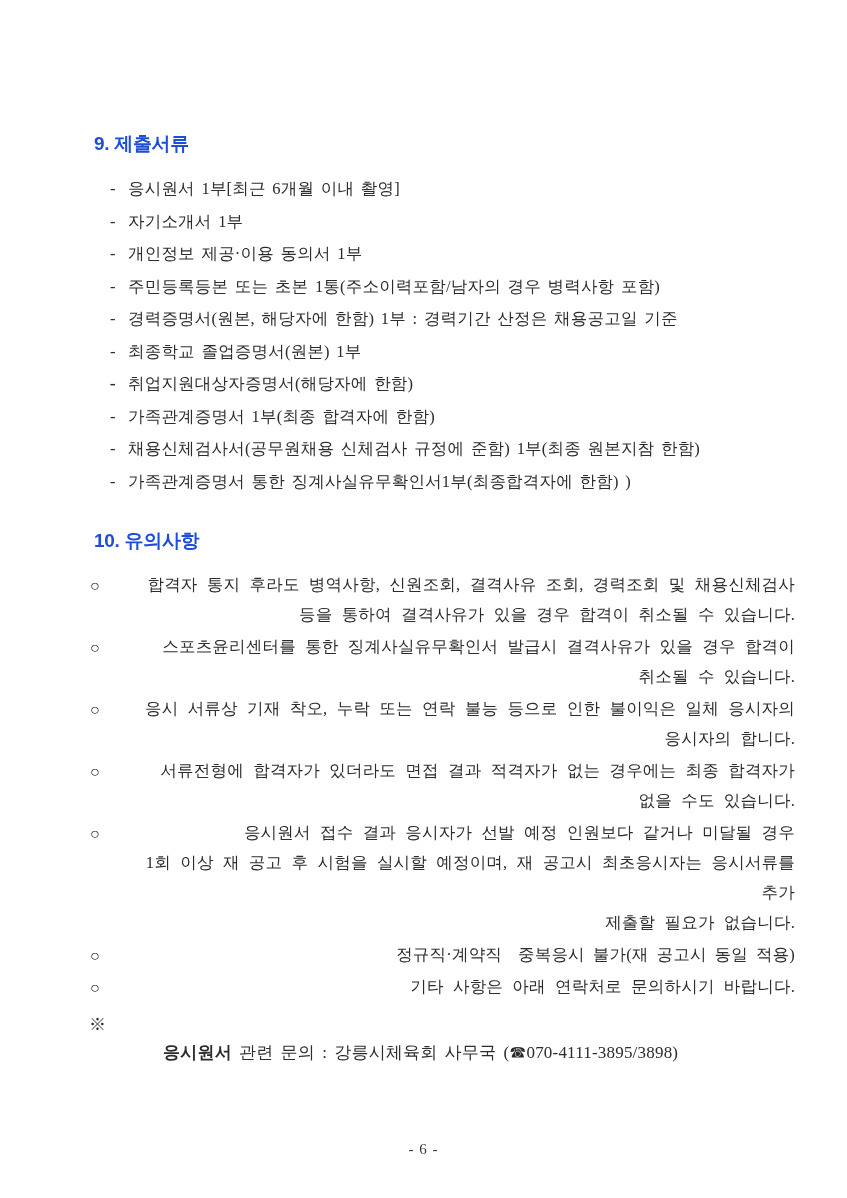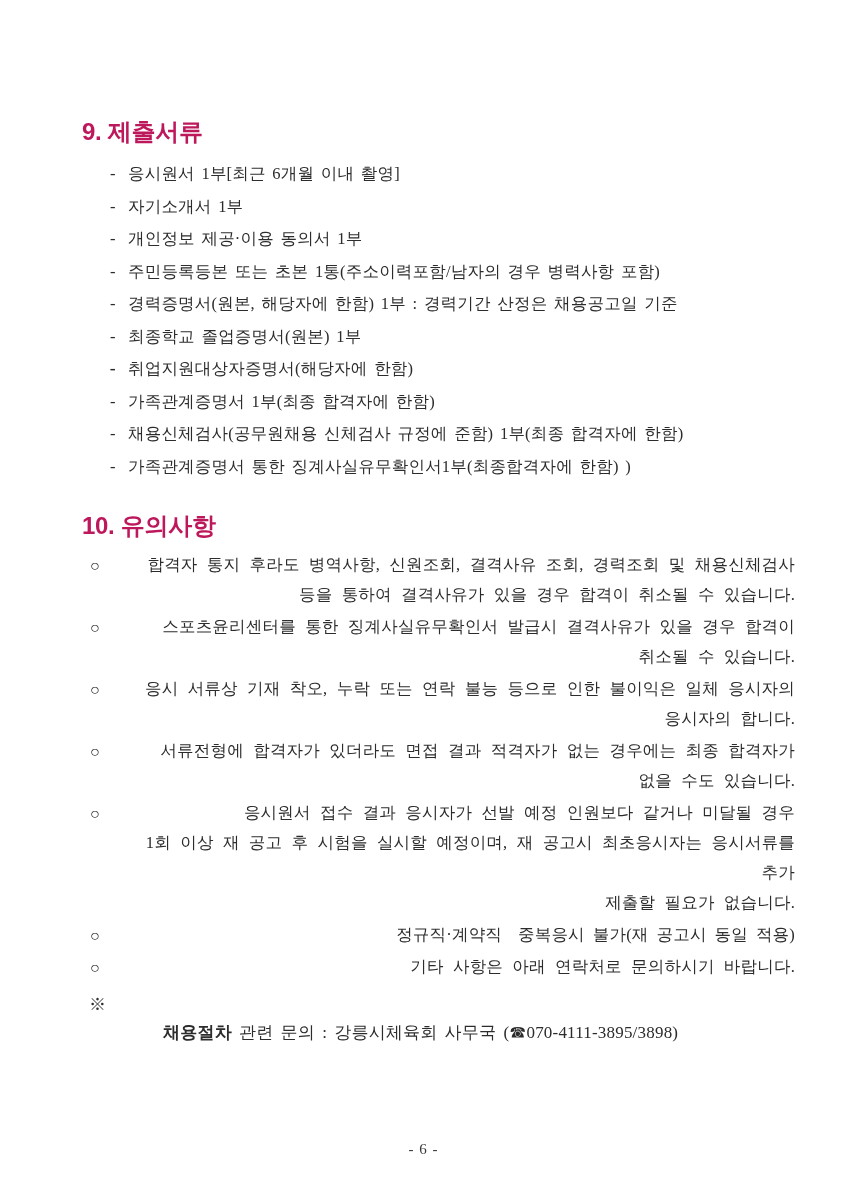--- a/index.html
+++ b/index.html
@@ -11,27 +11,27 @@
     position: relative;
     background: #ffffff;
     overflow: hidden;
     font-family: "Liberation Serif", "DejaVu Serif", serif;
     color: #2c2c2c;
   }
 
   .content { padding: 114px 52px 0 78px; }
 
   .sec-title {
-    margin: 4px;
+    margin: 16px;
     font-family: "Liberation Sans", "DejaVu Sans", sans-serif;
     font-weight: 800;
-    font-size: 24px;
+    font-size: 19px;
     line-height: 27px;
     letter-spacing: -0.3px;
-    color: #be185d;
+    color: #1d4ed8;
   }
 
   
   .doc-list { margin-top: 13px; }
   .doc-item {
     position: relative;
     padding-left: 50px;
     font-size: 16.5px;
     line-height: 32.5px;
     white-space: pre-wrap;
@@ -106,21 +106,21 @@
       <div class="doc-list">
         <div class="doc-item"><span class="dash">-</span><span>응시원서 1부[최근 6개월 이내 촬영]</span></div>
         <div class="doc-item"><span class="dash">-</span><span>자기소개서 1부</span></div>
         <div class="doc-item"><span class="dash">-</span><span>개인정보 제공·이용 동의서 1부</span></div>
         <div class="doc-item"><span class="dash">-</span><span>주민등록등본 또는 초본 1통(주소이력포함/남자의 경우 병력사항 포함)</span></div>
         <div class="doc-item"><span class="dash">-</span><span>경력증명서(원본, 해당자에 한함) 1부 : 경력기간 산정은 채용공고일 기준</span></div>
         <div class="doc-item"><span class="dash">-</span><span>최종학교 졸업증명서(원본) 1부</span></div>
         <div class="doc-item"><span class="dash">-</span></div>
         <div class="doc-item"><span class="dash">-</span><span>취업지원대상자증명서(해당자에 한함)</span></div>
         <div class="doc-item"><span class="dash">-</span><span>가족관계증명서 1부(최종 합격자에 한함)</span></div>
-        <div class="doc-item"><span class="dash">-</span><span>채용신체검사(공무원채용 신체검사 규정에 준함) 1부(최종 합격자에 한함)</span></div>
+        <div class="doc-item"><span class="dash">-</span><span>채용신체검사서(공무원채용 신체검사 규정에 준함) 1부(최종 원본지참 한함)</span></div>
         <div class="doc-item"><span class="dash">-</span><span>가족관계증명서 통한 징계사실유무확인서1부(최종합격자에 한함) )</span></div>
       </div>
     </section>
 
     <section class="sec10">
       <h2 class="sec-title">10. 유의사항</h2>
       <div class="note-list">
 
         <div class="note-item">
           <span class="bullet">○</span>
@@ -160,19 +160,19 @@
 
         <div class="note-item">
           <span class="bullet">○</span>
           <div class="note-line">기타 사항은 아래 연락처로 문의하시기 바랍니다.</div>
         </div>
 
       </div>
     </section>
 
     <div class="footnote">
-      <span class="marker">※</span><span class="contact-bold">채용절차</span><span> 관련 문의 : 강릉시체육회 사무국 (☎070-4111-3895/3898)</span>
+      <span class="marker">※</span><span class="contact-bold">응시원서</span><span> 관련 문의 : 강릉시체육회 사무국 (☎070-4111-3895/3898)</span>
     </div>
 
   </div>
 
   <div class="page-number">- 6 -</div>
 </div>
 
 </body></html>

